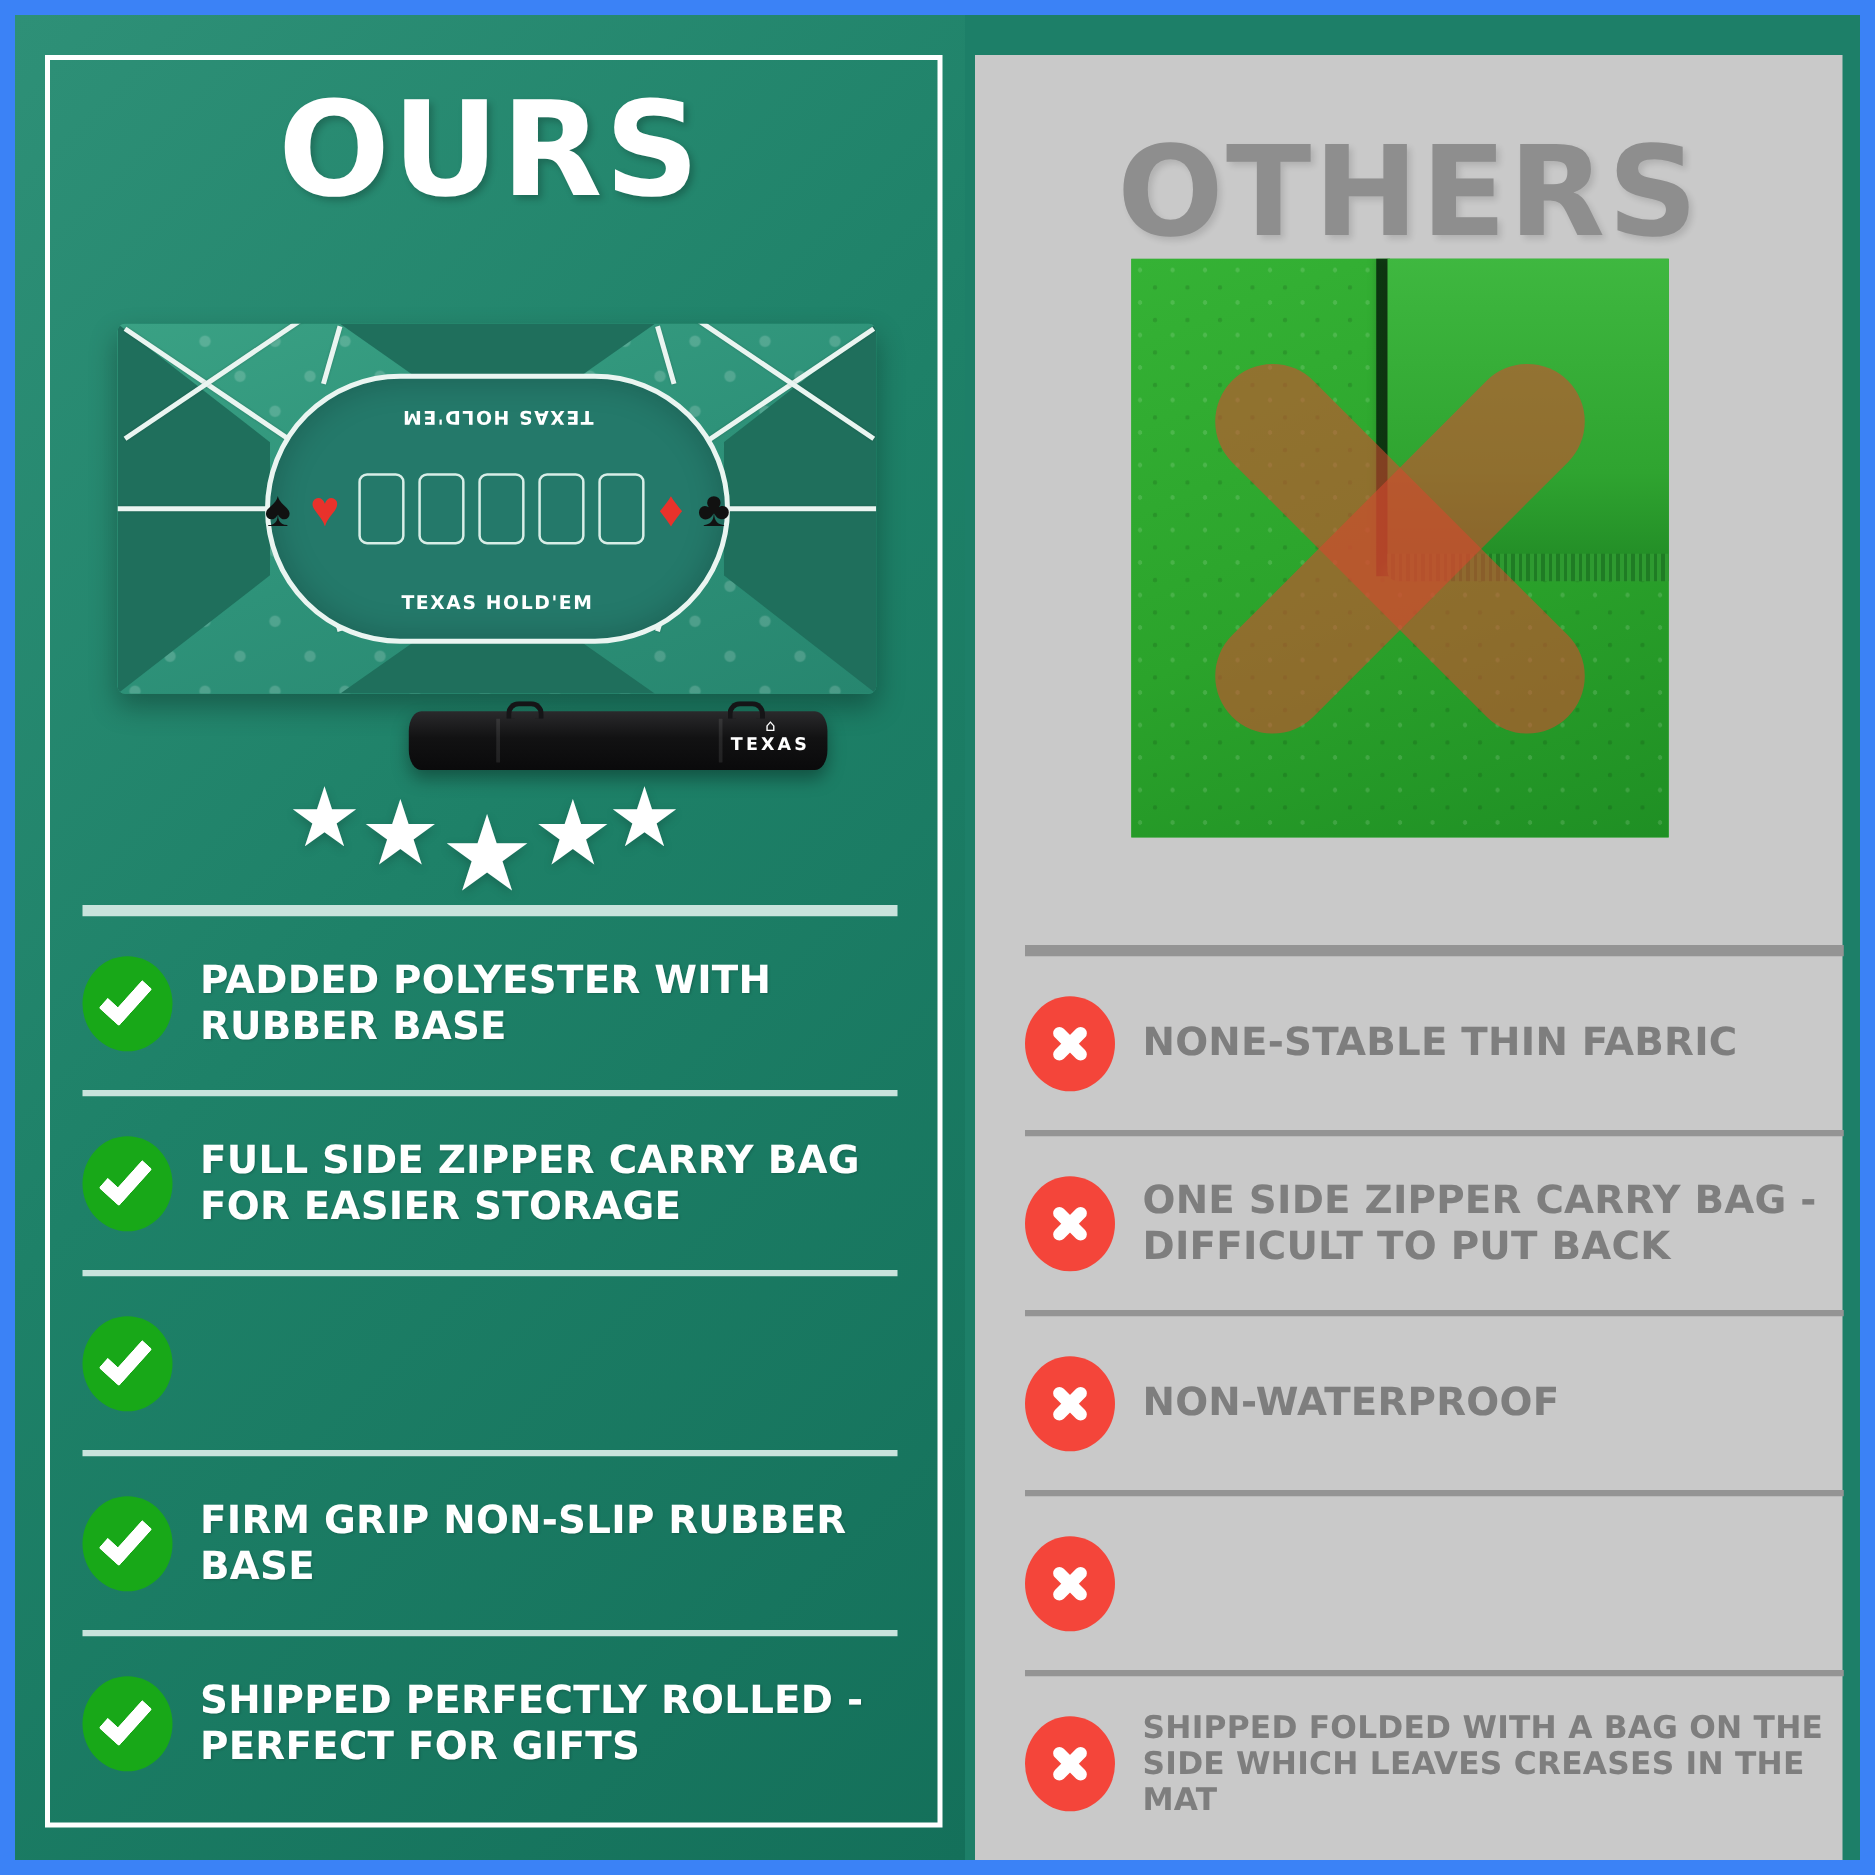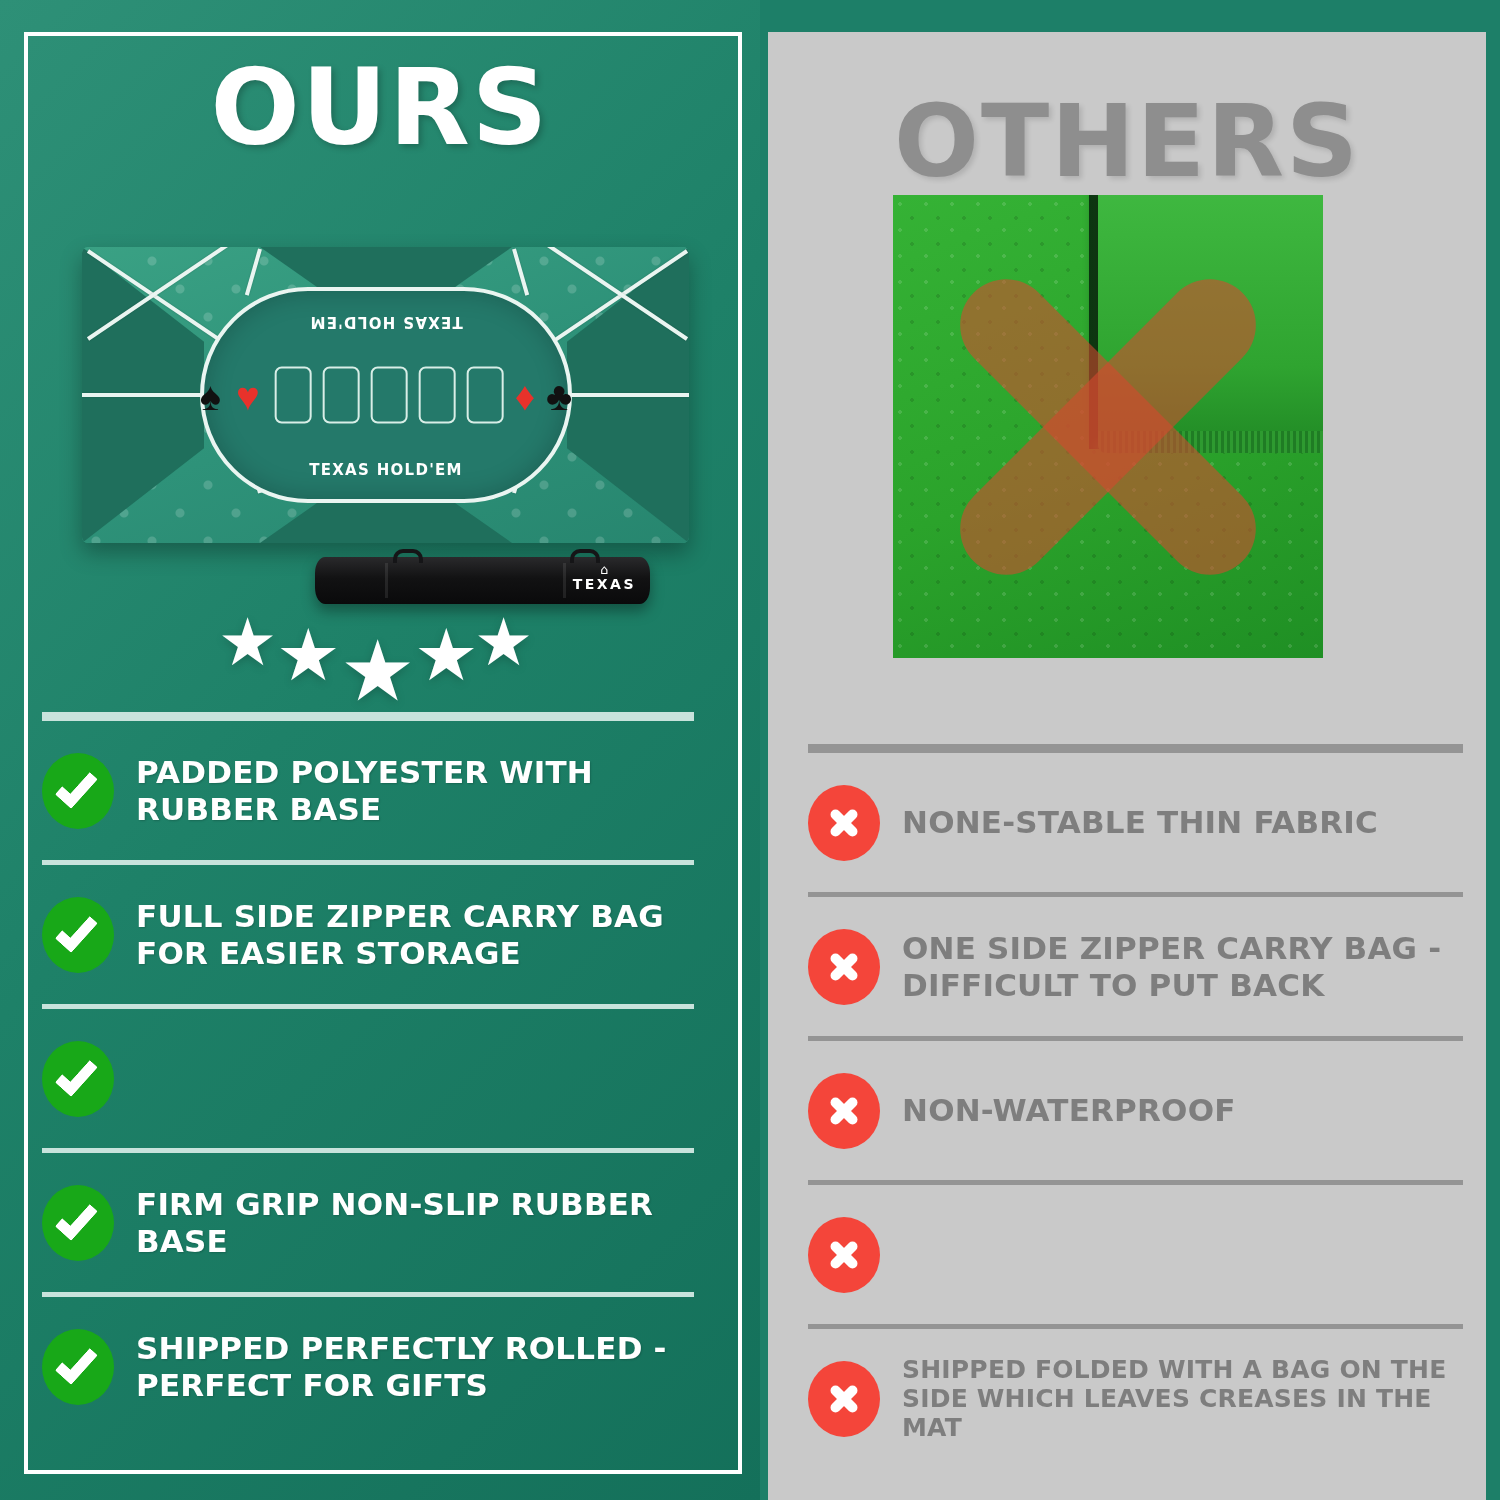--- a/index.html
+++ b/index.html
@@ -7,21 +7,21 @@
   body {
     font-family:"Liberation Sans", sans-serif;
     background:#D89416;
   }
 
   
   #infographic {
     position:relative;
     width:1500px; height:1500px;
     background:#3b82f6;
-    padding:0;
+    padding:12px;
   }
   .panels {
     position:relative;
     width:100%; height:100%;
     display:flex;
     background:#1D7F68;
   }
 
   
   .panel-ours {
@@ -162,21 +162,21 @@
   }
   .star.s1 { left:0px;   top:4px;  font-size:66px; }
   .star.s2 { left:58px;  top:14px; font-size:72px; }
   .star.s3 { left:122px; top:24px; font-size:84px; }
   .star.s4 { left:196px; top:14px; font-size:72px; }
   .star.s5 { left:256px; top:4px;  font-size:66px; }
 
   
   .features-ours {
     position:absolute;
-    left:42px; top:712px;
+    left:54px; top:712px;
     width:652px;
   }
 
   
   .panel-others {
     position:relative;
     flex:1;
     background:#1D7F68;
     overflow:hidden;
   }

